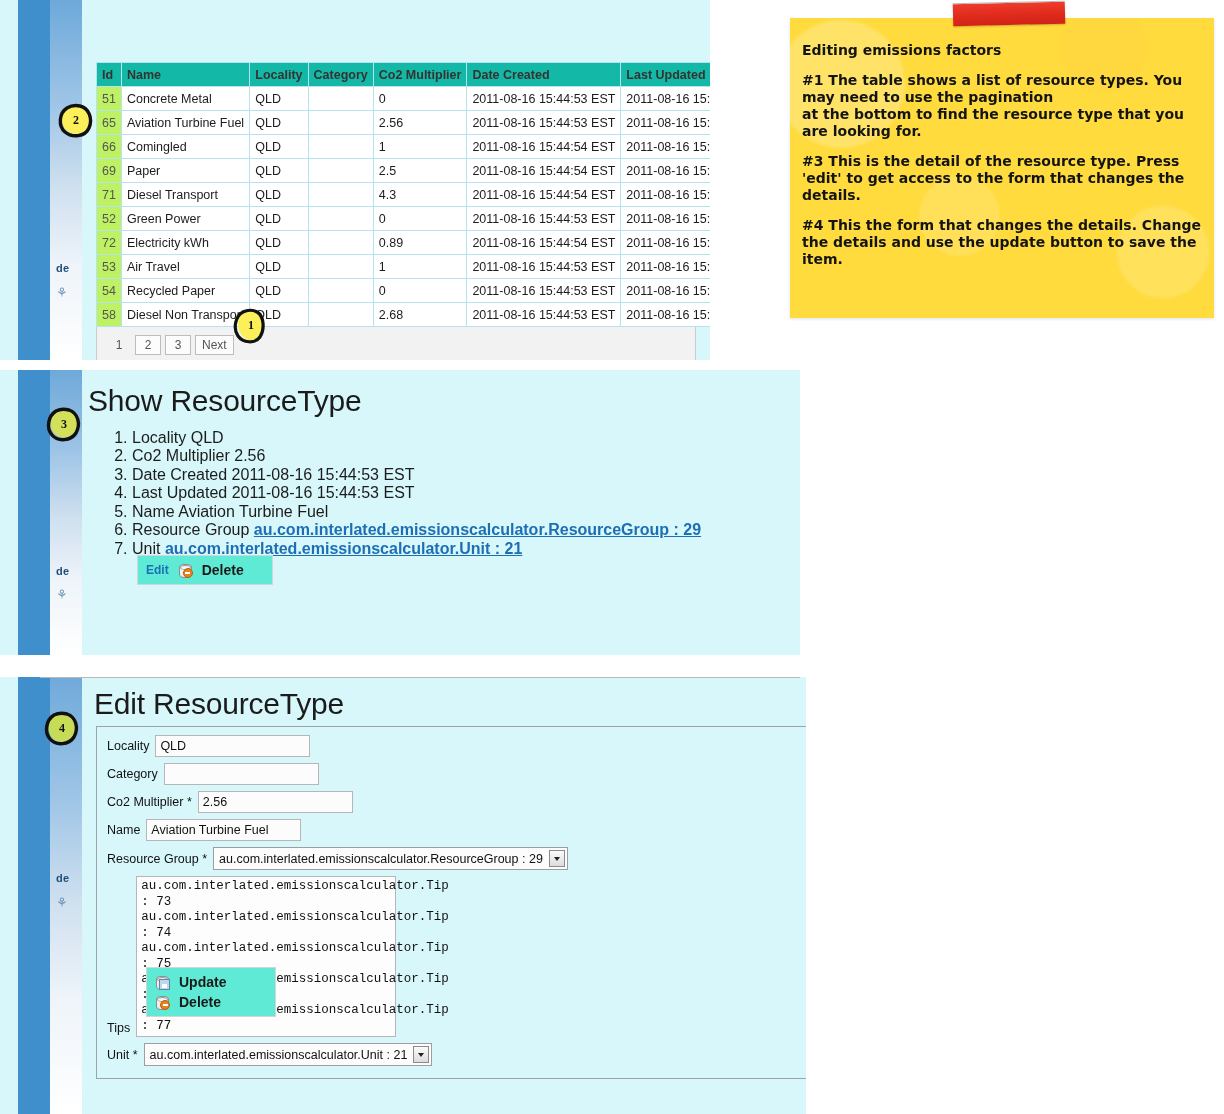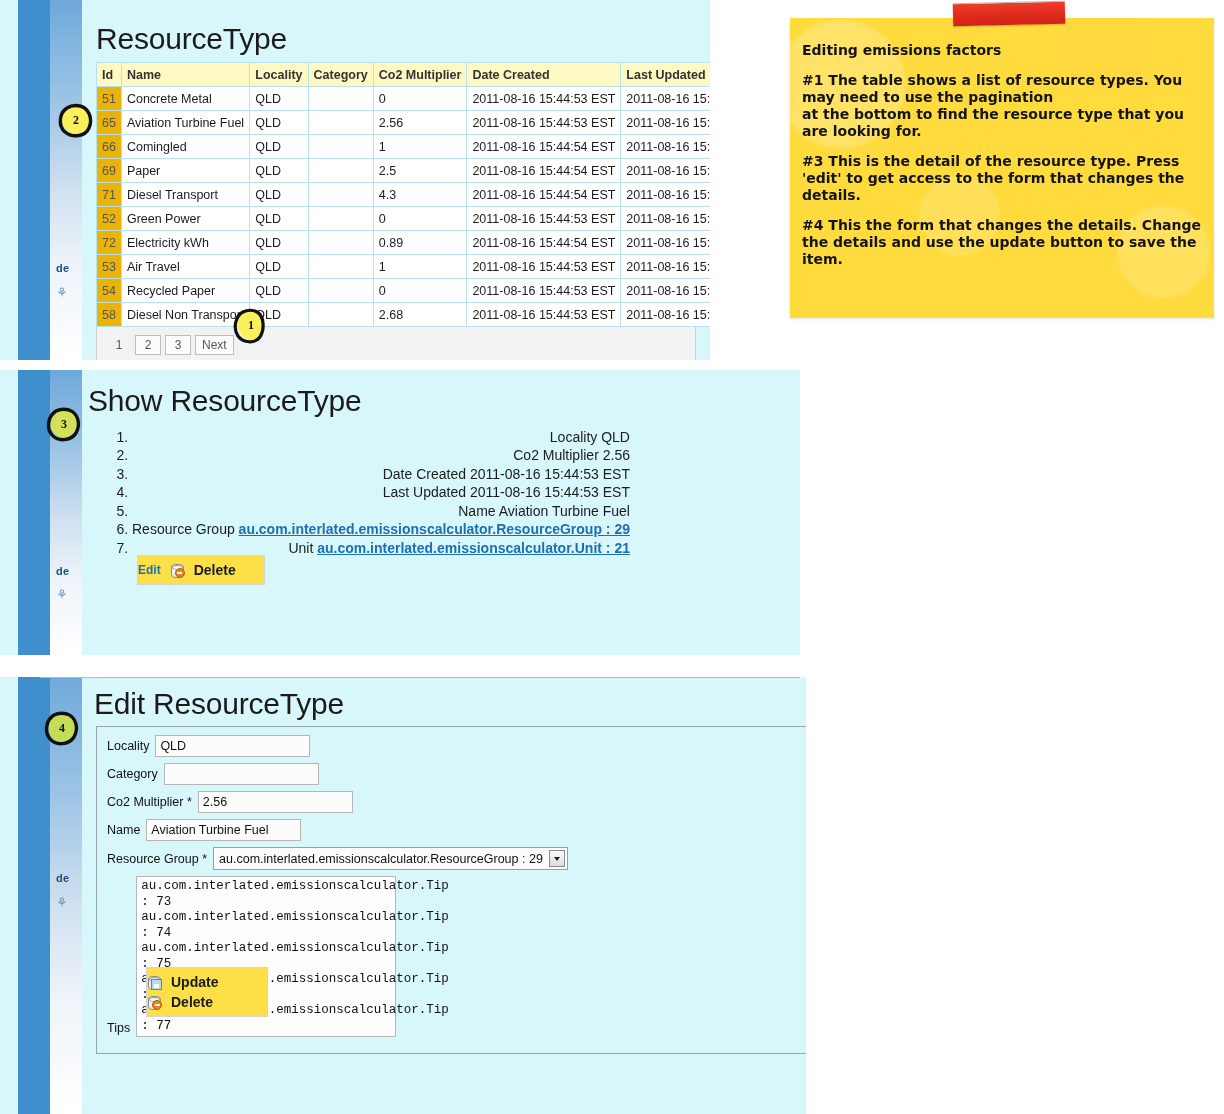--- a/index.html
+++ b/index.html
@@ -69,28 +69,28 @@
   }
   table.list th, table.list td {
     border: 1px solid #b6e3ef;
     padding: 3px 5px;
     text-align: left;
     vertical-align: middle;
     white-space: nowrap;
     height: 17px;
   }
   table.list th {
-    background: #fef9c3;
+    background: #14b8a6;
     font-weight: bold;
     color: #333333;
   }
   table.list td.id {
     color: #555555;
     text-align: left;
-    background: #eab308;
+    background: #bef264;
   }
   .pager {
     background: #f2f2f2;
     border: 1px solid #cccccc;
     border-top: 0;
     padding: 8px 10px;
     font-size: 12px;
   }
   .pager .pg {
     display: inline-block;
@@ -103,38 +103,37 @@
   .pager .pg.box {
     border: 1px solid #bdbdbd;
     background: #fcfcfc;
   }
   .pager .pg.cur { border: 0; background: transparent; }
 
   
   ol.detail {
     margin: 6px 0 0 0;
     padding-left: 44px;
-    font-size: 14px;
+    font-size: 16px;
     color: #1c1c1c;
-    text-align: right;
   }
   ol.detail li { margin: 3.5px 0; line-height: 15px; }
   ol.detail li a,
   .linkish {
     color: #1c6fb5;
     font-weight: bold;
     text-decoration: underline;
   }
 
   
   .btnbar {
-    background: #fde047;
+    background: #5eead4;
     border: 1px solid #d5d5d5;
     display: inline-block;
-    padding: 4px 10px 4px 0;
+    padding: 4px 10px 4px 8px;
   }
   .btnbar .row {
     display: flex;
     align-items: center;
     gap: 9px;
     padding: 2px 0;
   }
   .btnbar .lbl {
     font-size: 14px;
     font-weight: bold;
@@ -283,23 +282,20 @@
 <body>
 
 <div id="page">
 
   <div class="shot" style="left:0px; top:0px; width:710px; height:360px;">
     <div class="railA"></div>
     <div class="railB"></div>
     <div class="railtext" style="top:262px;">de</div>
     <div class="railglyph" style="top:288px;">⚘</div>
 
-    <div style="position:absolute; left:96px; top:22px;">
-      <h1 class="apptitle">ResourceType</h1>
-    </div>
 
     <div style="position:absolute; left:96px; top:62px;">
       <table class="list">
         <thead>
           <tr id="list-head">
               <th style="width: 18px;">Id</th>
               <th style="width: 110px;">Name</th>
               <th style="width: 52px;">Locality</th>
               <th style="width: 58px;">Category</th>
               <th style="width: 88px;">Co2 Multiplier</th>
@@ -486,20 +482,29 @@
         <span class="flabel" style="padding-bottom:2px;">Tips</span>
         <span class="multibox" style="width:250px;font-family:Liberation Mono, monospace;" id="tips-box">
             <div>au.com.interlated.emissionscalculator.Tip : 73</div>
             <div>au.com.interlated.emissionscalculator.Tip : 74</div>
             <div>au.com.interlated.emissionscalculator.Tip : 75</div>
             <div>au.com.interlated.emissionscalculator.Tip : 76</div>
             <div>au.com.interlated.emissionscalculator.Tip : 77</div>
           </span>
       </div>
 
+      <div class="frow" style="margin-bottom:2px;">
+        <span class="flabel">Unit *</span>
+        <span class="sel">
+          <span>au.com.interlated.emissionscalculator.Unit : 21</span>
+          <span class="arrowbox">
+              <i></i>
+            </span>
+        </span>
+      </div>
     </div>
 
     <div class="btnbar" style="position:absolute; left:146px; top:295px; width:110px;">
       <div class="row">
         <span class="icon">
           <span class="cyl"></span>
             <span class="cap"></span>
             <span class="disk"></span>
         </span>
         <span class="lbl">Update</span>

